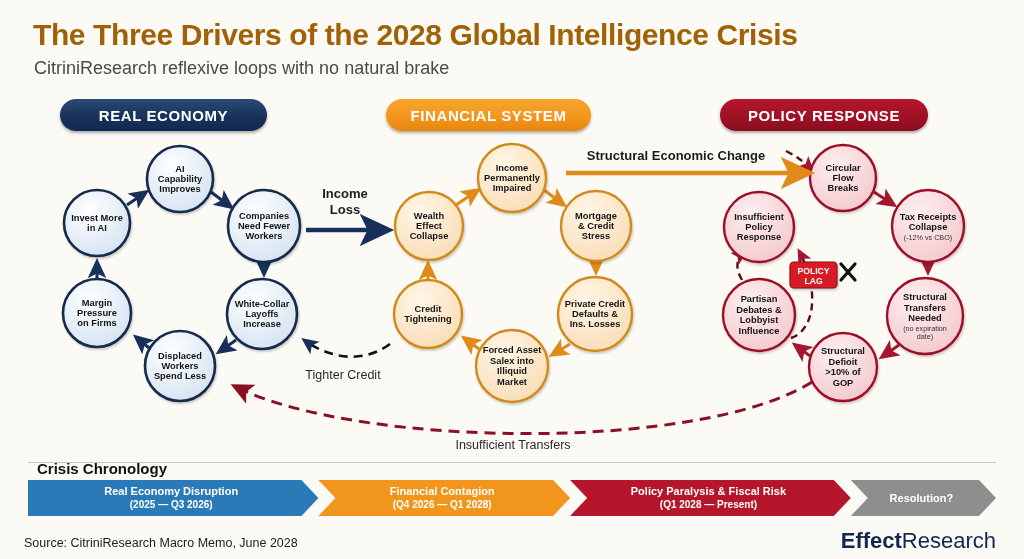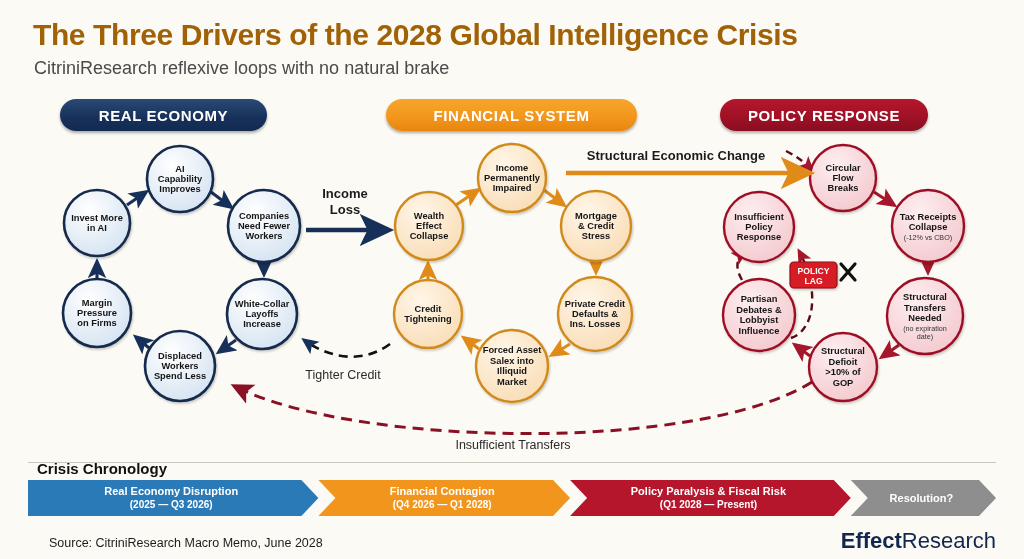--- a/index.html
+++ b/index.html
@@ -21,38 +21,38 @@
   }
   .pill{
     position:absolute;height:32px;border-radius:16px;
     display:flex;align-items:center;justify-content:center;
     color:#fff;font-weight:bold;font-size:15px;letter-spacing:0.6px;
     box-shadow:0 2px 3px rgba(0,0,0,.32);
   }
   #pill-real{left:60px;top:99px;width:207px;
     background:linear-gradient(#28456e,#17305a 55%,#102murky);
     background:linear-gradient(#2a4a75,#17305a 60%,#122a52);}
-  #pill-fin{left:386px;top:99px;width:251px;
+  #pill-fin{left:386px;top:99px;width:205px;
     background:linear-gradient(#f7a52c,#f2951c 60%,#e8850c);}
   #pill-pol{left:720px;top:99px;width:208px;
     background:linear-gradient(#b5162c,#9e1126 60%,#8a0c20);}
 
   svg#diagram{position:absolute;left:0;top:0;width:1024px;height:559px;}
 
   .nodeLabel{font-size:9.3px;font-weight:bold;text-anchor:middle;fill:#151515;}
   .nodeSub{font-size:7.2px;font-weight:normal;text-anchor:middle;fill:#333;}
   .connLabel{font-size:13px;font-weight:bold;fill:#1b1b1b;text-anchor:middle;}
   .connLabelPlain{font-size:12.5px;font-weight:normal;fill:#2b2b2b;text-anchor:middle;}
   .chronTitle{font-size:15px;font-weight:bold;fill:#111;}
   .chipTitle{font-size:11px;font-weight:bold;fill:#fff;text-anchor:middle;}
   .chipSub{font-size:10px;font-weight:bold;fill:#fff;text-anchor:middle;}
   .policyLagTxt{font-size:8.6px;font-weight:bold;fill:#fff;text-anchor:middle;}
 
   .source{
-    position:absolute;left:49px;top:536px;font-size:12.5px;color:#1d1d1d;
+    position:absolute;left:24px;top:536px;font-size:12.5px;color:#1d1d1d;
   }
   .brand{
     position:absolute;right:28px;top:528px;font-size:22px;color:#12274d;
     white-space:nowrap;
   }
   .brand b{font-weight:bold;}
   .brand span{font-weight:normal;margin-top:46px;}
   .sep{position:absolute;left:28px;top:462px;width:968px;height:1px;background:#c9c7bd;}
 </style>
 </head>

